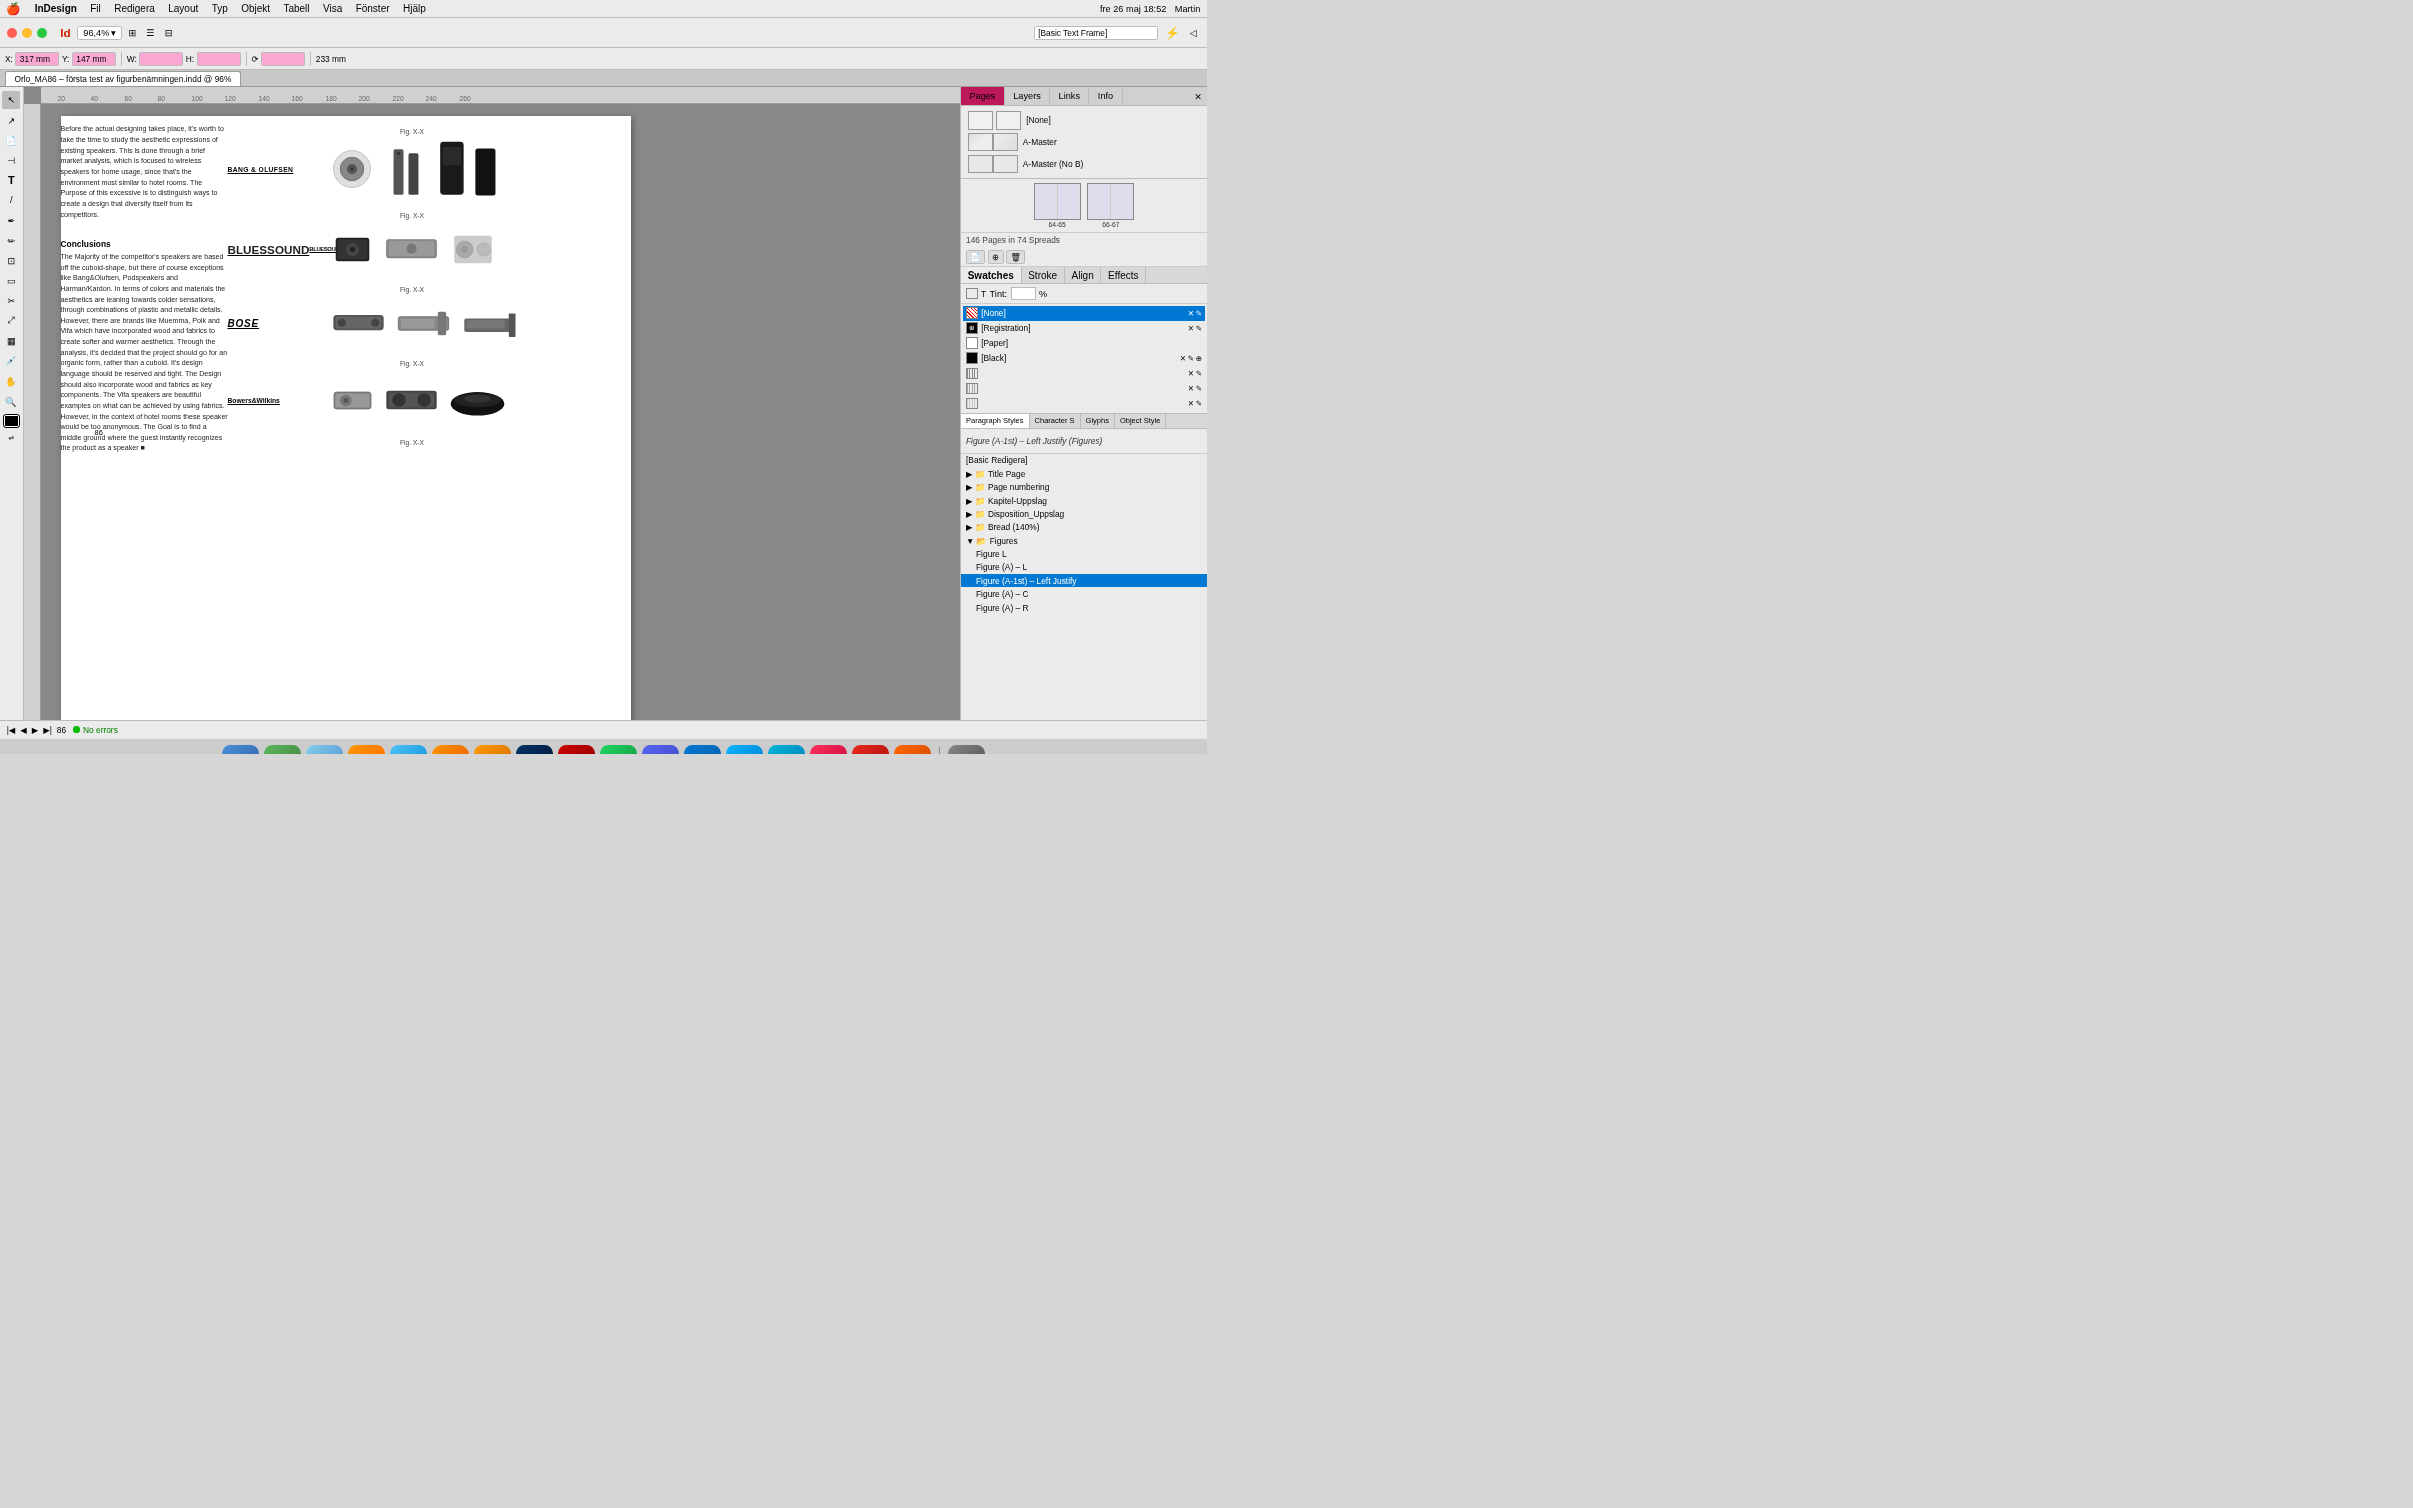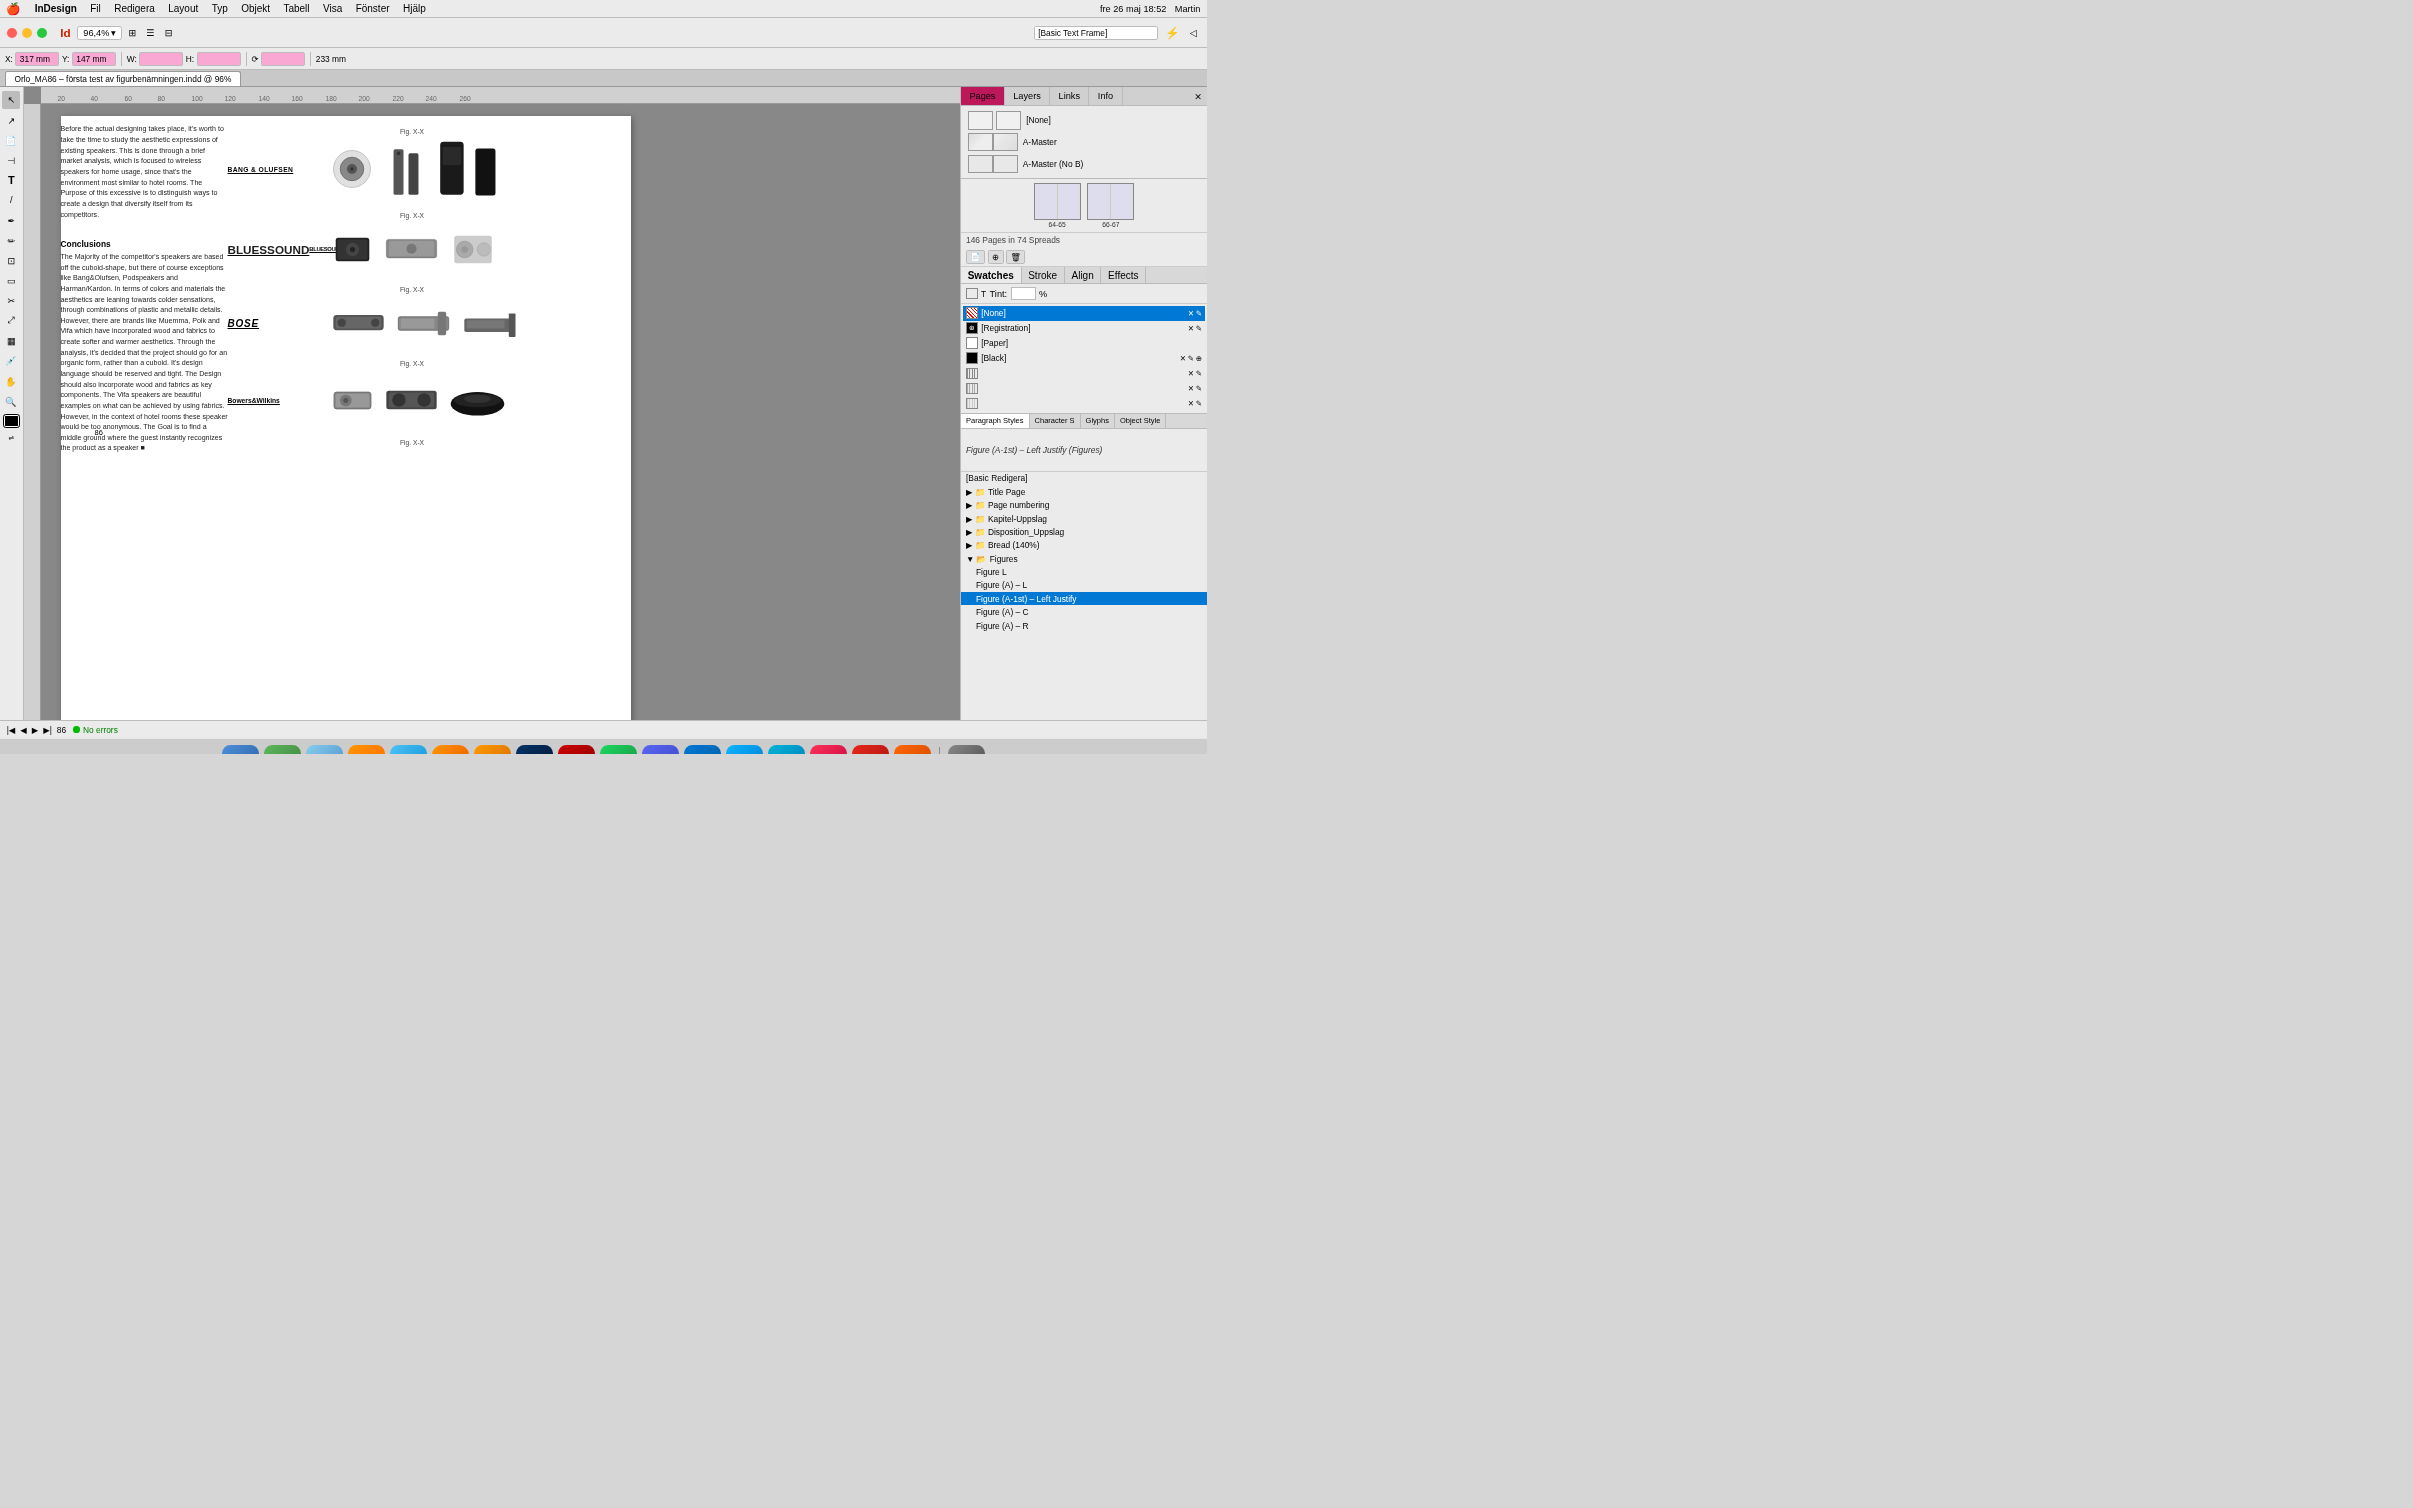--- a/index.html
+++ b/index.html
@@ -93,21 +93,21 @@
     .swatch-paper { background: #fff; }
     .swatch-black { background: #000; }
     .swatch-dotted1 { background: repeating-linear-gradient(90deg, #888 0, #888 0.8px, transparent 0.8px, transparent 2.5px); }
     .swatch-dotted2 { background: repeating-linear-gradient(90deg, #aaa 0, #aaa 0.8px, transparent 0.8px, transparent 2.5px); }
 
     
     .para-styles { border-top: 0.8px solid #bbb; }
     .para-styles-tabs { display: flex; background: #d8d8d8; border-bottom: 0.8px solid #bbb; font-size: 8.4px; overflow: hidden; }
     .para-styles-tab { padding: 2.5px 5px; cursor: pointer; border-right: 0.8px solid #bbb; white-space: nowrap; font-size: 7.5px; }
     .para-styles-tab.active { background: #ffffff; font-weight: 400; }
-    .style-header { font-size: 8.4px; padding: 16px 5px; color: #333; border-bottom: 0.8px solid #ccc; font-style: italic; }
+    .style-header { font-size: 8.4px; padding: 7px 5px; color: #333; border-bottom: 0.8px solid #ccc; font-style: italic; }
     .style-list { max-height: 201px; overflow-y: auto; }
     .style-item { display: flex; align-items: center; padding: 1.7px 5px; font-size: 8.4px; cursor: pointer; gap: 3.4px; }
     .style-item.selected { background: #0078d4; color: #fff; }
     .style-folder { display: flex; align-items: center; gap: 2.5px; padding: 1.7px 5px; font-size: 8.4px; cursor: pointer; }
     .folder-icon { font-size: 8.4px; }
     .style-indent { padding-left: 15px; }
 
     
     .status-bar { height: 18.4px; background: #ebebeb; border-top: 0.8px solid #bbb; display: flex; align-items: center; padding: 0 6.7px; font-size: 8.4px; gap: 6.7px; }
     .status-left { display: flex; align-items: center; gap: 5px; }

